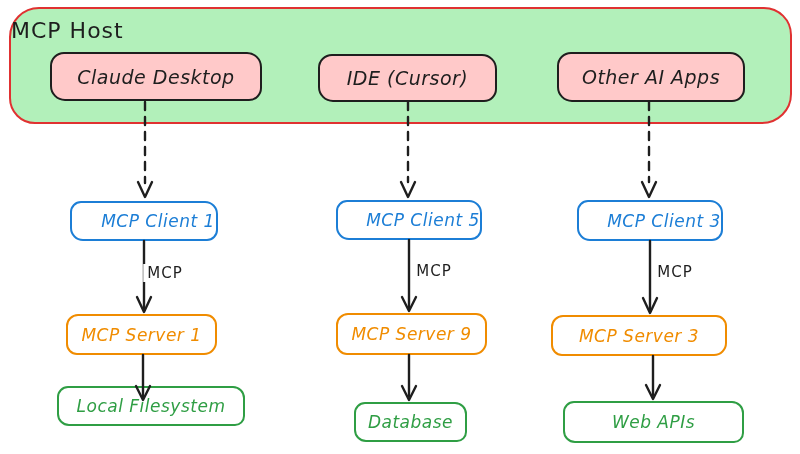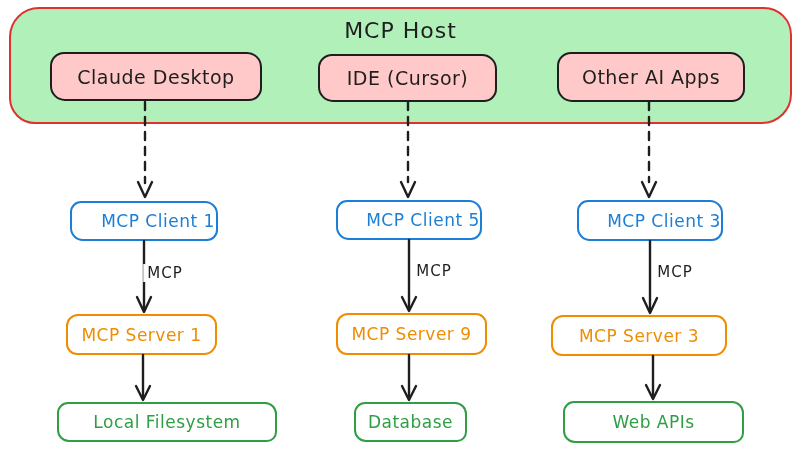--- a/index.html
+++ b/index.html
@@ -25,33 +25,33 @@
   .host{
     position:absolute;
     left:9px;top:7px;width:783px;height:117px;
     background:var(--host_fill);
     border:2.4px solid var(--host_border);
     border-radius:30px 28px 30px 26px;
   }
   .host-title{
     position:absolute;
     left:0;right:0;top:9px;
-    text-align:center;
     font-size:22px;
     color:var(--ink);
     letter-spacing:1px;
   }
   .node{
     position:absolute;
     display:flex;
     align-items:center;
     justify-content:center;
     background:#ffffff;
     text-align:left;
     white-space:nowrap;
+    font-style:italic;
   }
   .app{
     background:var(--app_fill);
     border:2.5px solid var(--app_border);
     border-radius:14px 15px 13px 15px;
     color:var(--ink);
     font-size:19px;
     letter-spacing:0.5px;
   }
   .client{
@@ -114,21 +114,21 @@
   <div class="node app" style="left:557px;top:52px;width:188px;height:50px">Other AI Apps</div>
 
   <div class="node client" style="left:70px;top:201px;width:148px;height:40px">MCP Client 1</div>
   <div class="node client" style="left:336px;top:200px;width:146px;height:40px">MCP Client 5</div>
   <div class="node client" style="left:577px;top:200px;width:146px;height:41px">MCP Client 3</div>
 
   <div class="node server" style="left:66px;top:314px;width:151px;height:41px">MCP Server 1</div>
   <div class="node server" style="left:336px;top:313px;width:151px;height:42px">MCP Server 9</div>
   <div class="node server" style="left:551px;top:315px;width:176px;height:41px">MCP Server 3</div>
 
-  <div class="node resource" style="left:57px;top:402px;width:220px;height:40px">Local Filesystem</div>
+  <div class="node resource" style="left:57px;top:386px;width:188px;height:40px">Local Filesystem</div>
   <div class="node resource" style="left:354px;top:402px;width:113px;height:40px">Database</div>
   <div class="node resource" style="left:563px;top:401px;width:181px;height:42px">Web APIs</div>
 
   <svg class="edges" viewBox="0 0 800 454">
 
     <g>
       <line class="dashed" x1="145" y1="102" x2="145" y2="183"></line>
       <polyline points="138,182 145,197 152,182"></polyline>
     </g>
     <g>

